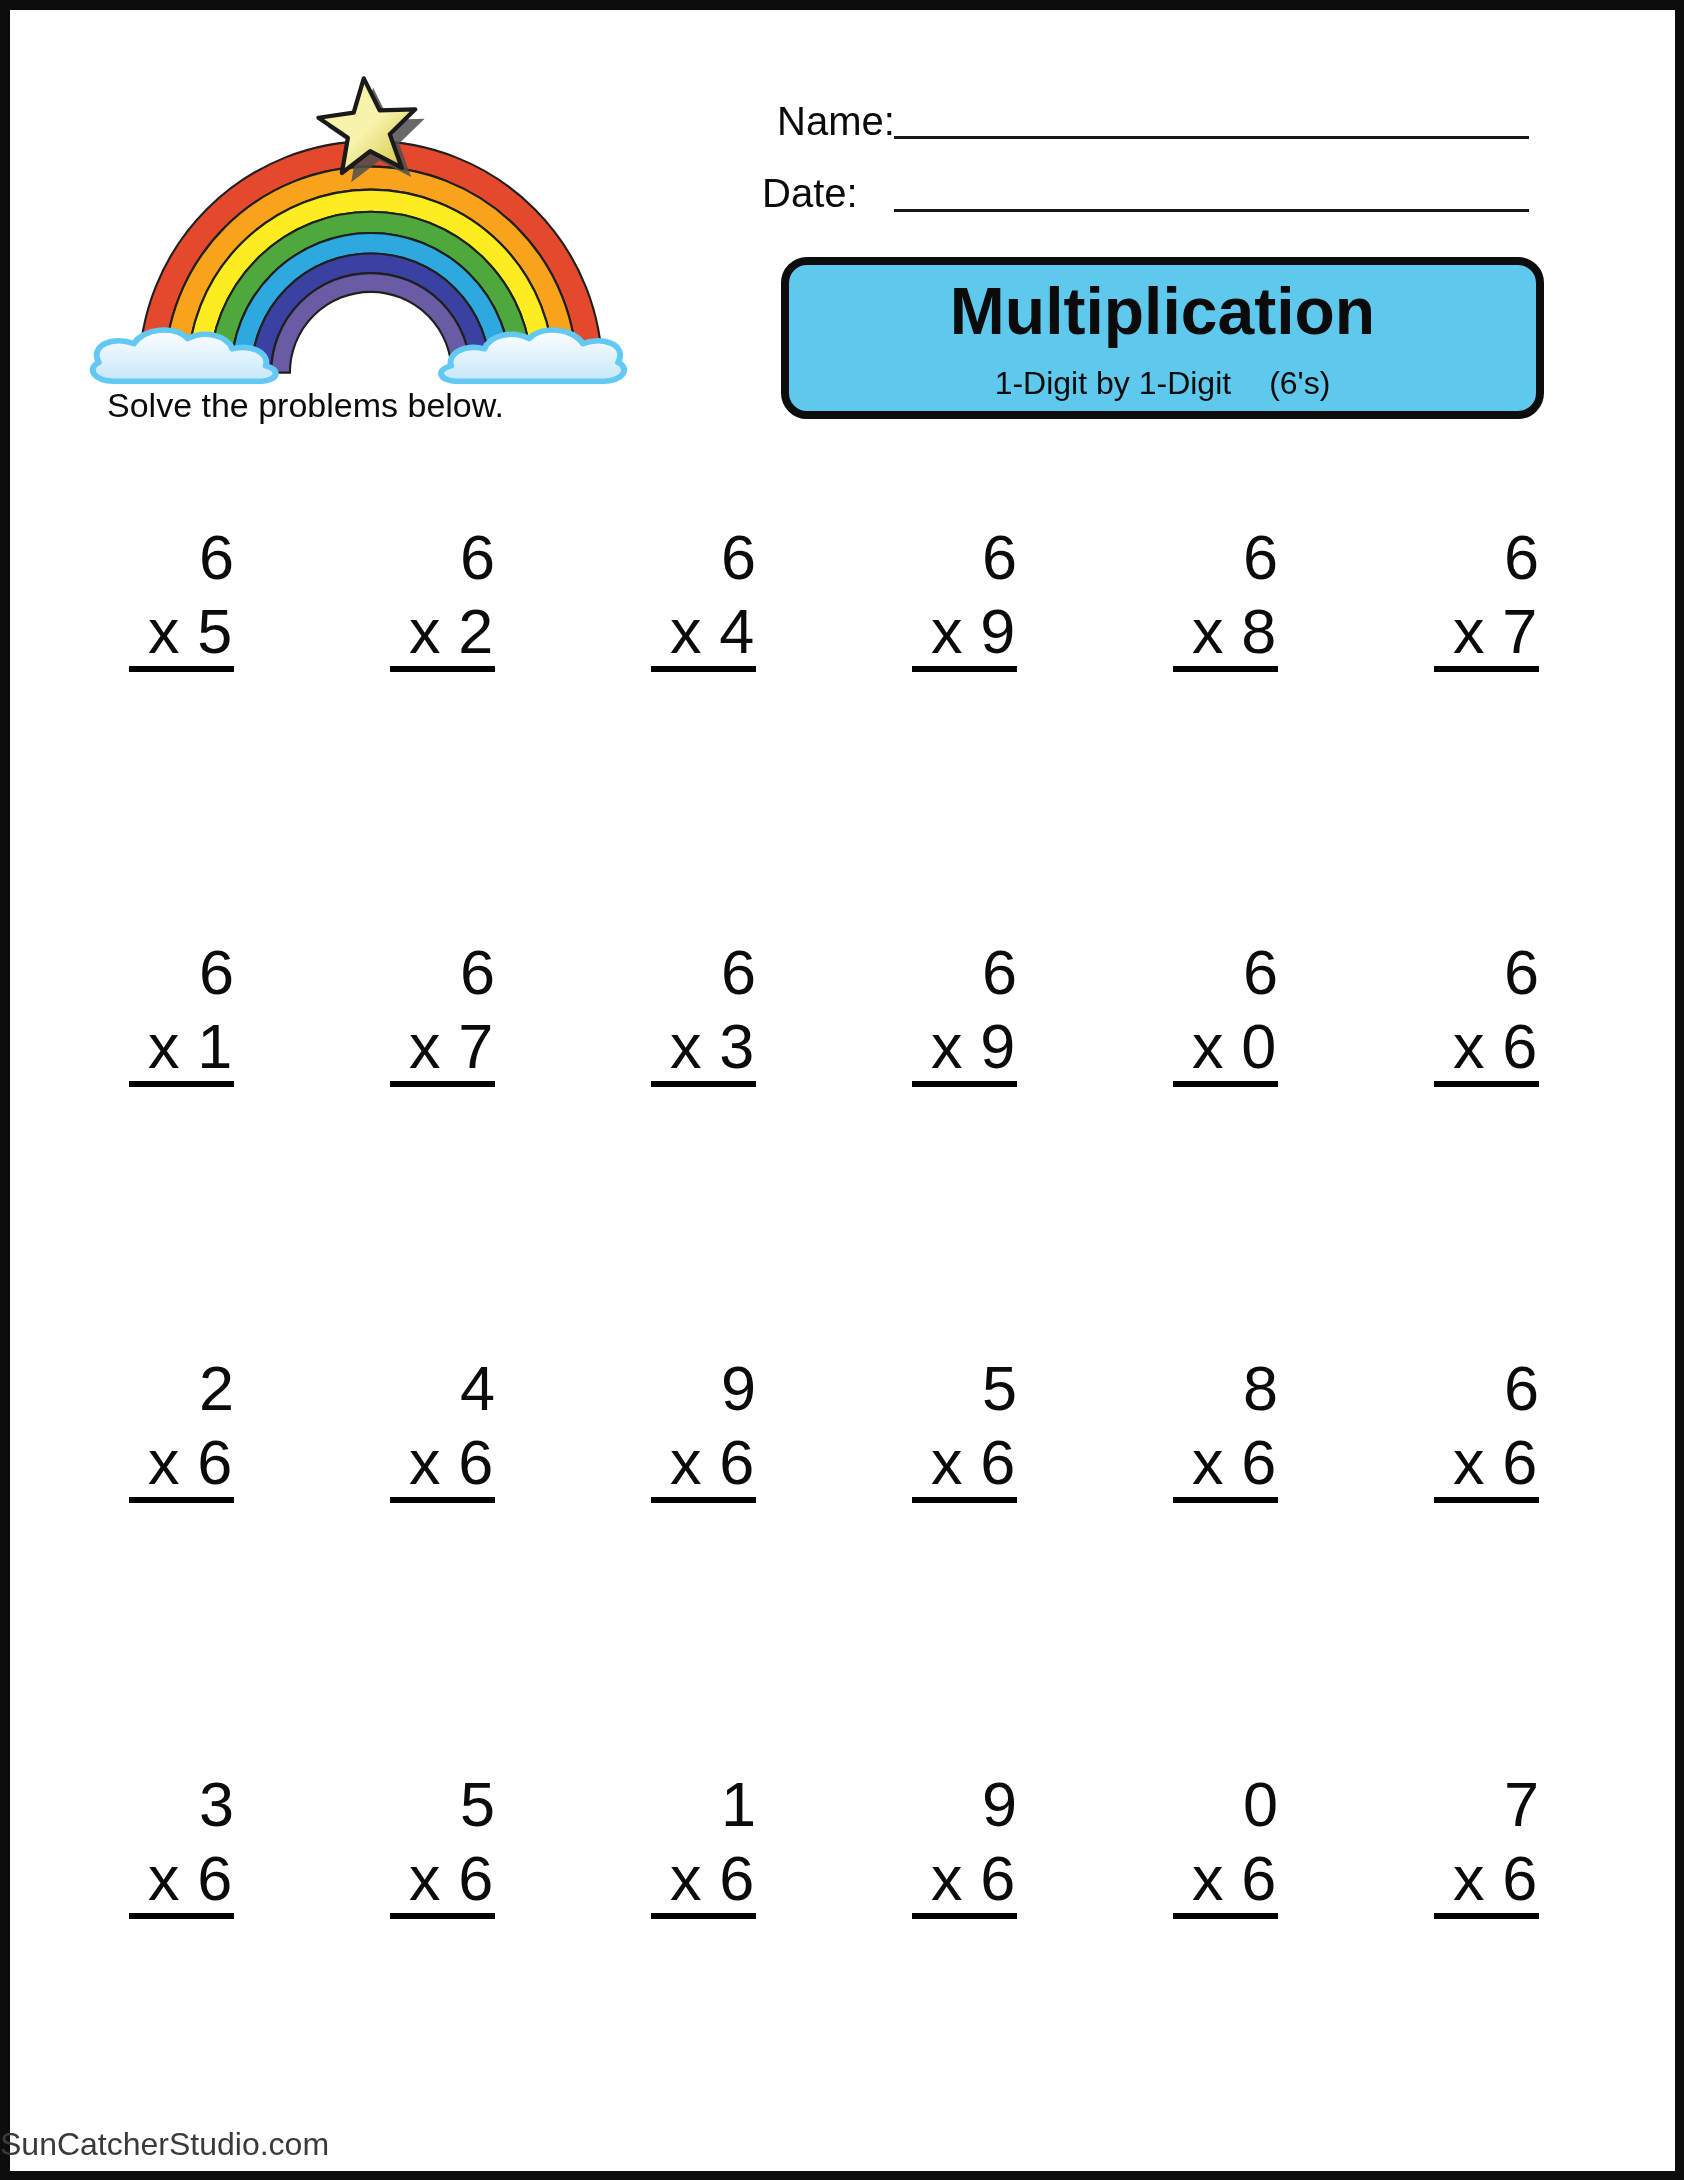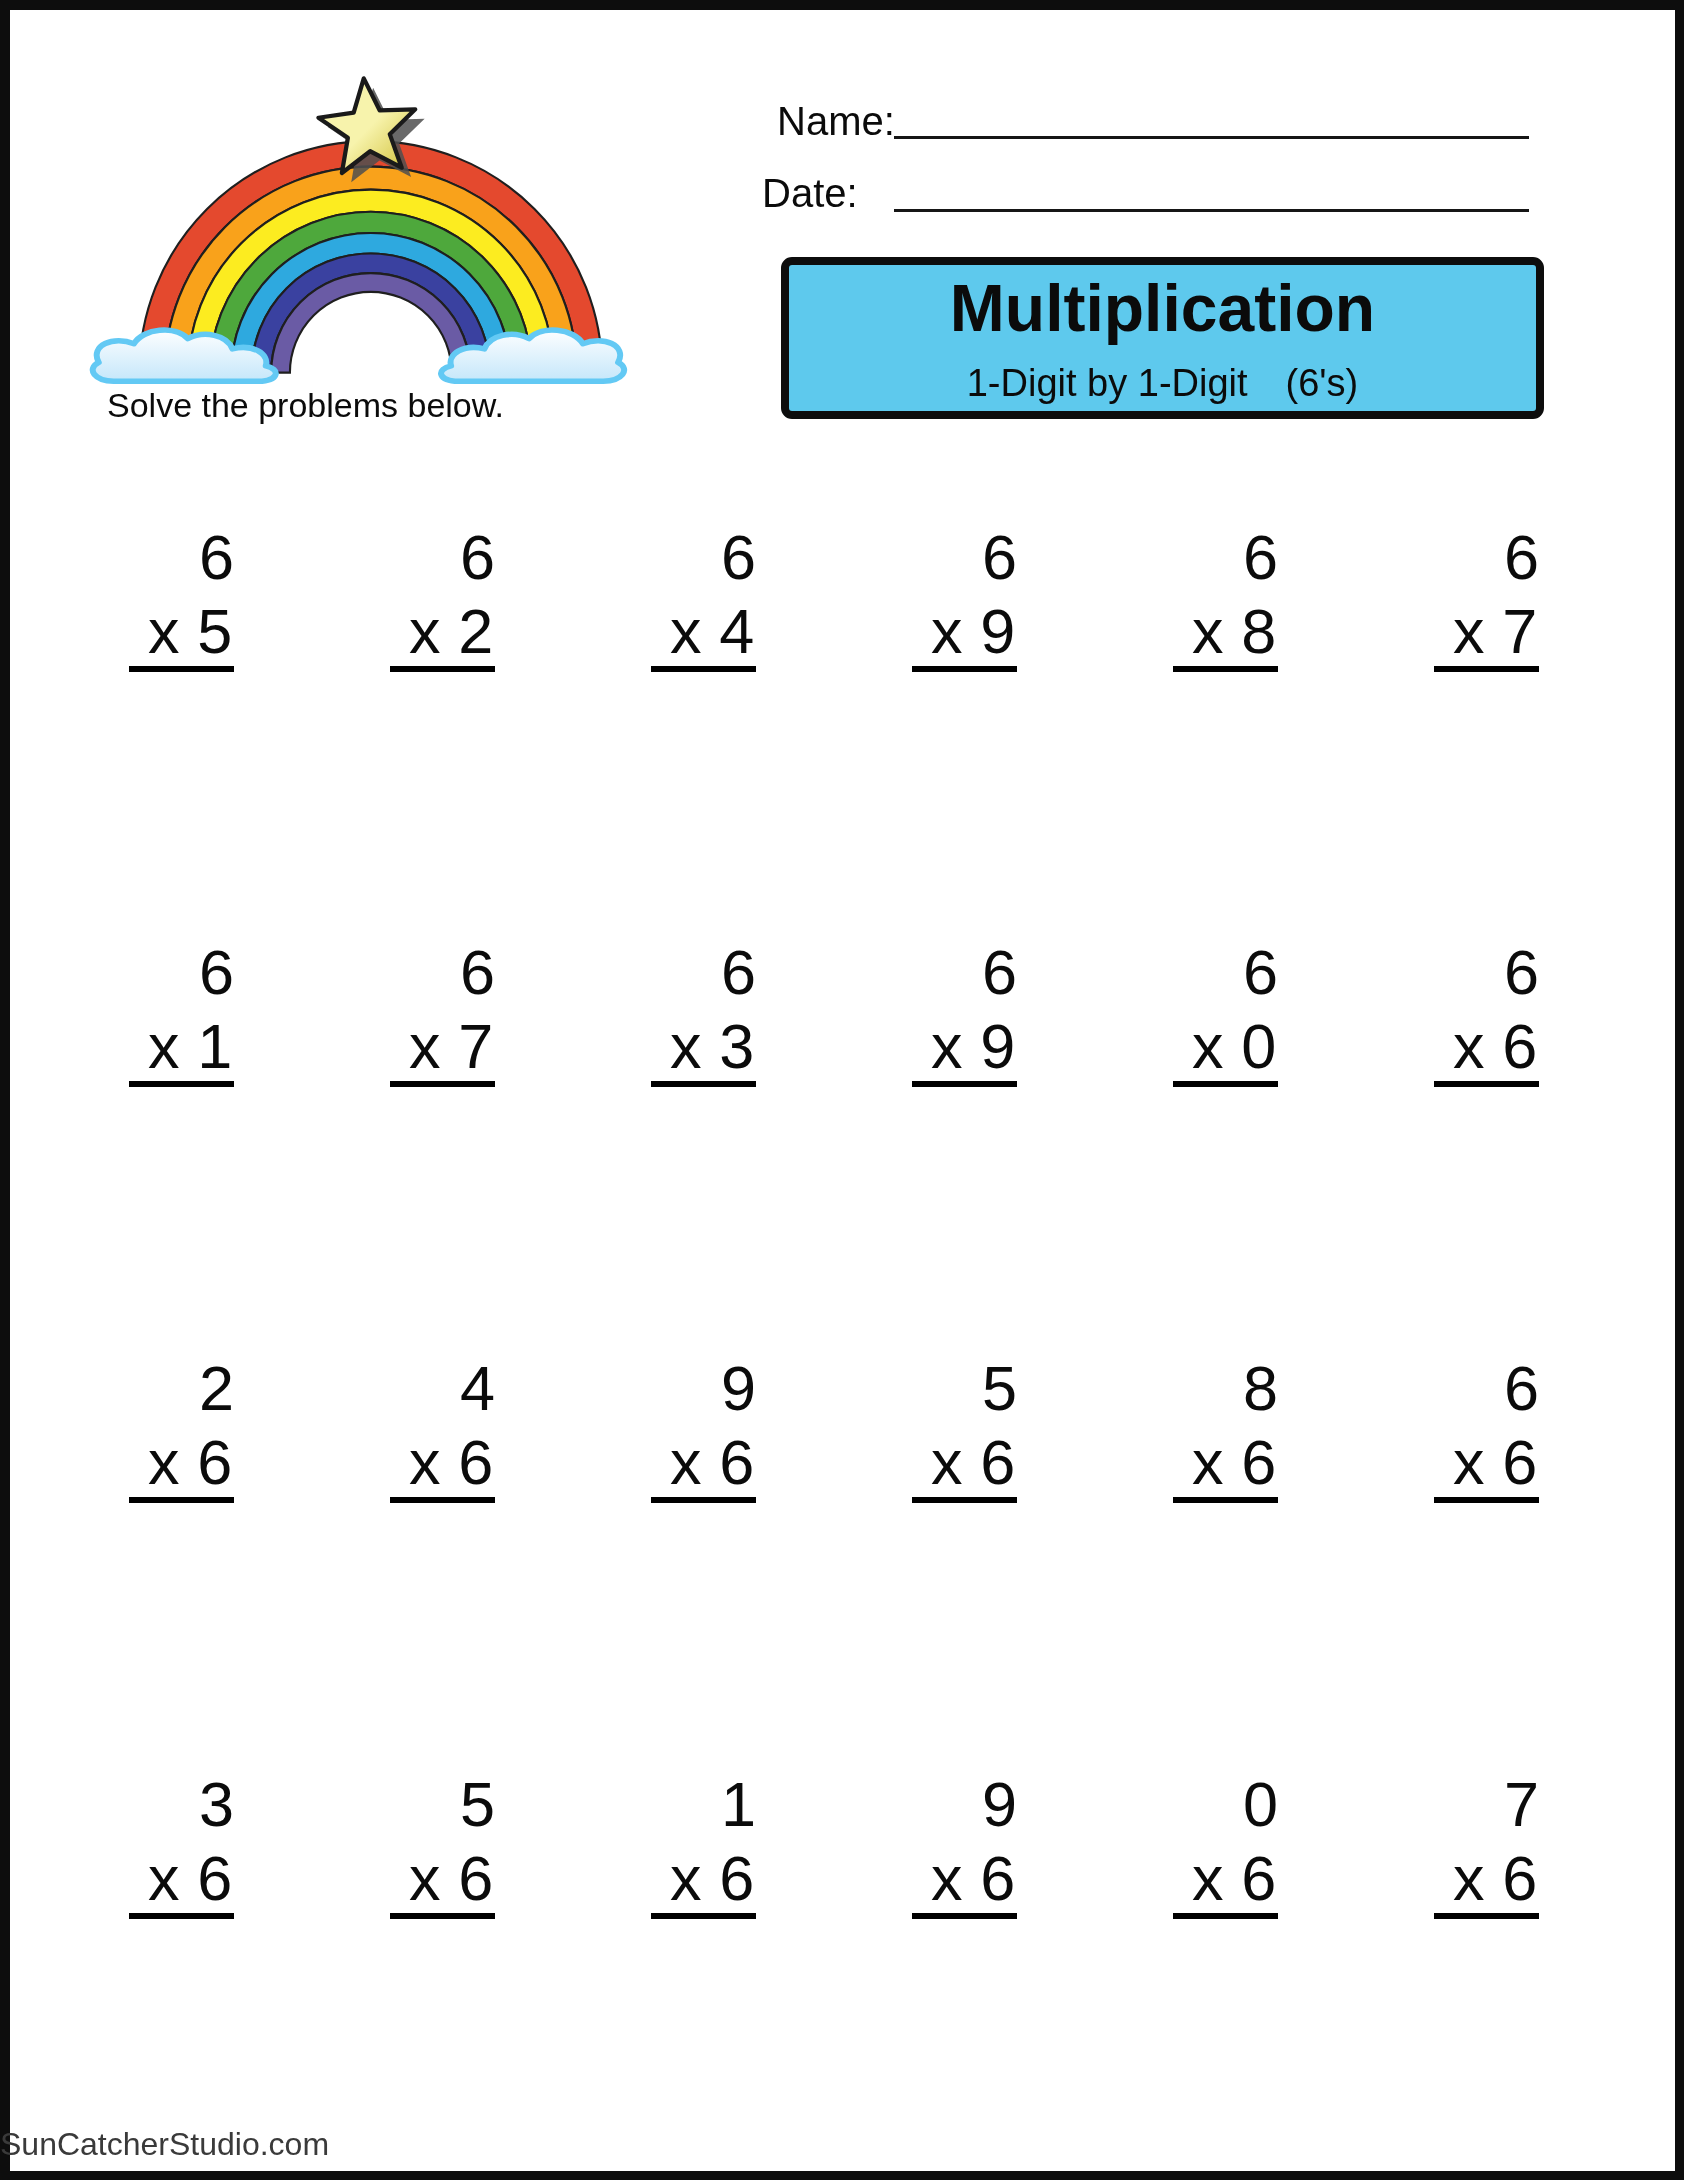--- a/index.html
+++ b/index.html
@@ -10,25 +10,25 @@
   .frame { position:absolute; inset:0; border:10.2px solid #0d0d0d; pointer-events:none; }
 
   .abs { position:absolute; }
 
   
   .field-label { font-size:40px; color:#0b0b0b; line-height:1; }
   .write-line { position:absolute; height:0; border-top:3.4px solid #161616; }
 
   .title-box {
     position:absolute; left:781px; top:257px; width:763px; height:162px;
-    box-sizing:border-box; border:8.5px solid #0d0d0d; border-radius:11px;
+    box-sizing:border-box; border:8.5px solid #0d0d0d; border-radius:26px;
     display:flex; flex-direction:column; align-items:center; justify-content:center;
   }
   .title-box .title { font-size:66px; font-weight:bold; line-height:1; color:#0b0b0b; margin-top:1.7px; }
-  .title-box .subtitle { font-size:38px; line-height:1; color:#0b0b0b; margin-top:23px; white-space:pre; }
+  .title-box .subtitle { font-size:32px; line-height:1; color:#0b0b0b; margin-top:23px; white-space:pre; }
   .title-box .subtitle .tag { margin-left:38px; }
 
   .instruction { position:absolute; left:107px; top:388px; font-size:34px; line-height:1; color:#0b0b0b; }
 
   
   .prow {
     position:absolute; left:129px; width:1410px;
     display:flex; justify-content:space-between;
   }
   .problem { width:105px; }

